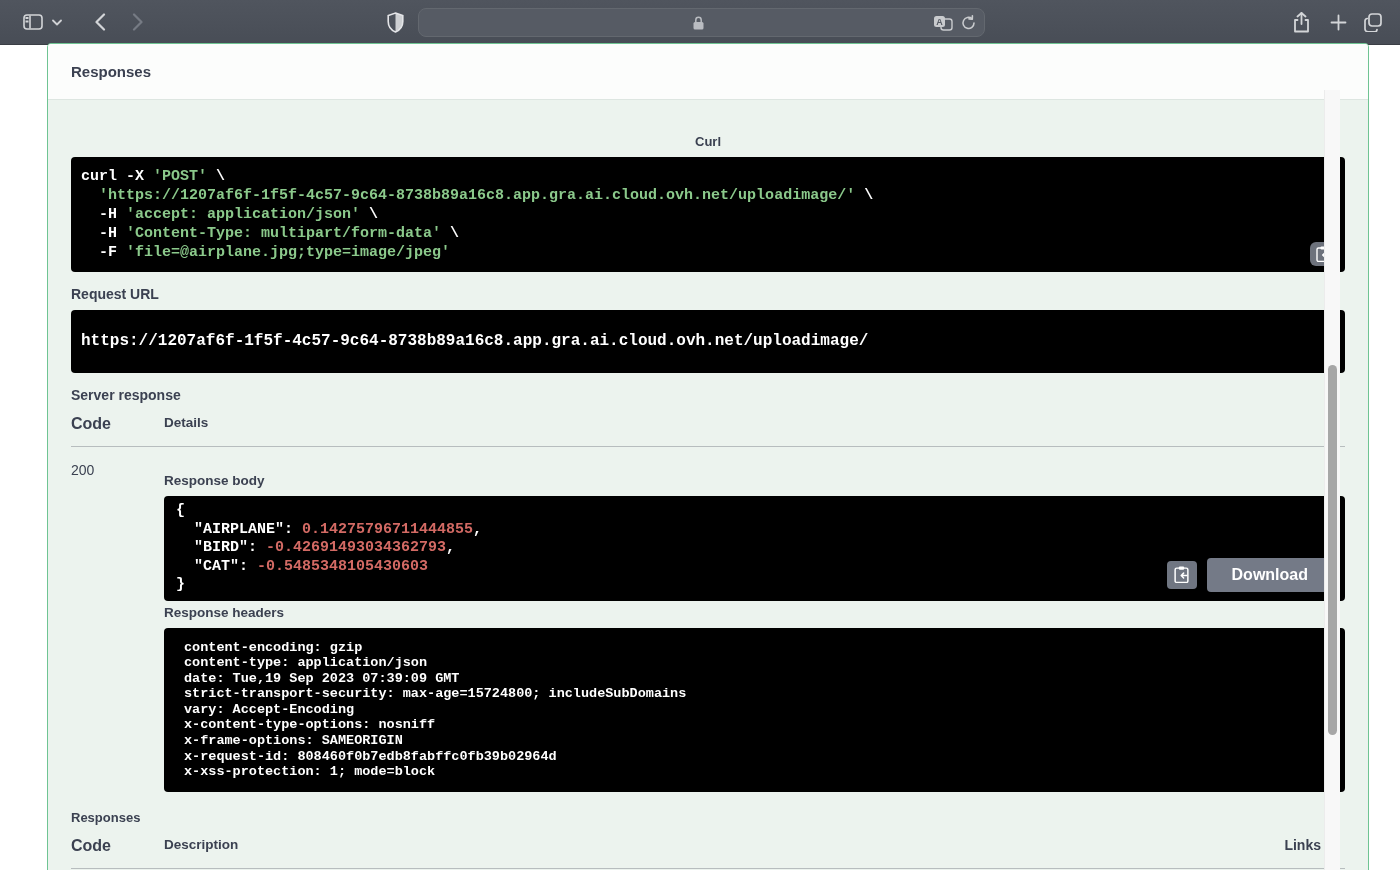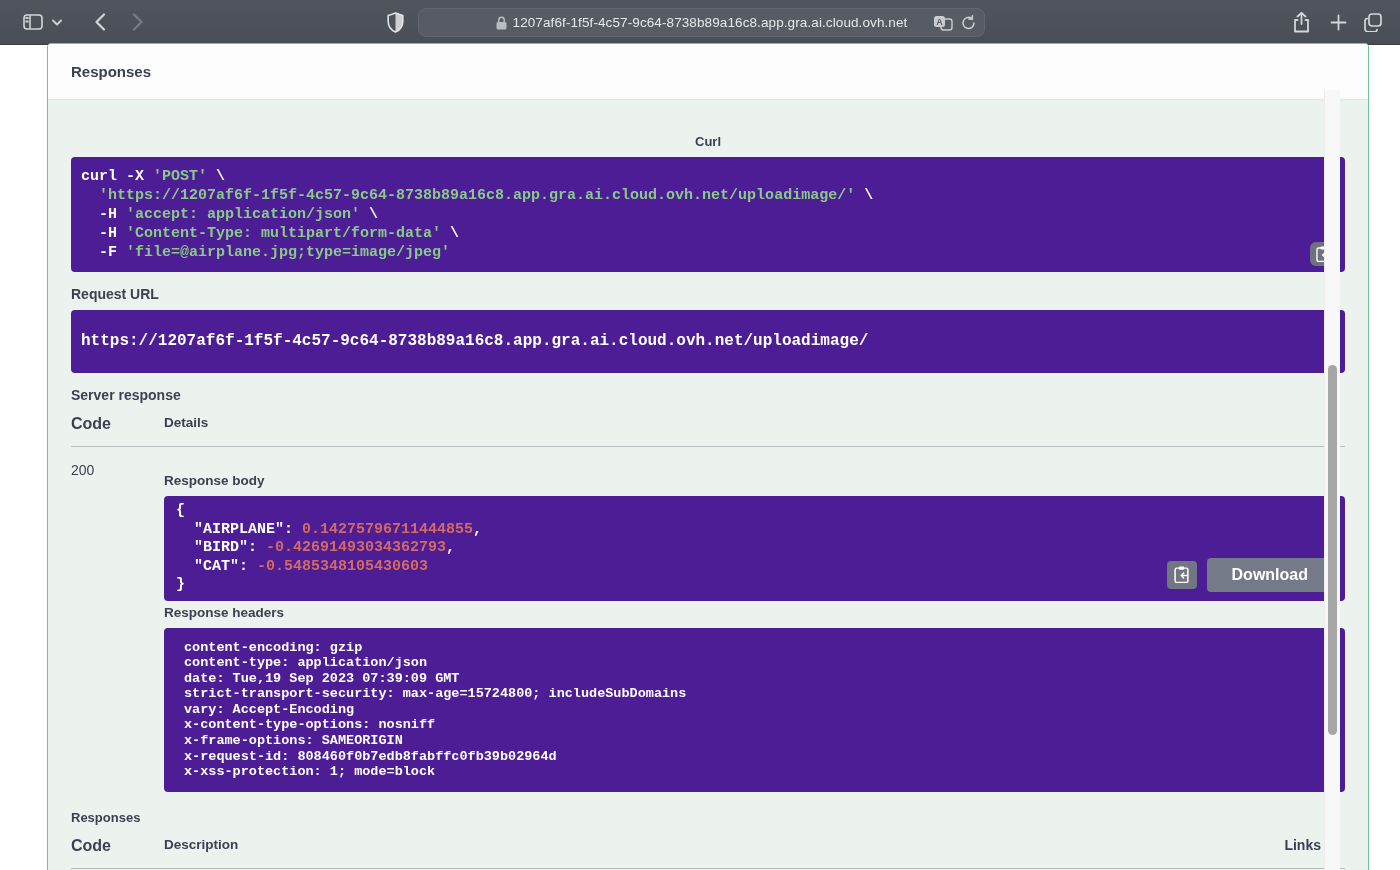--- a/index.html
+++ b/index.html
@@ -36,21 +36,21 @@
                     display:flex; align-items:center; padding-left:23px; }
   .opblock-header .title { font-size:15px; font-weight:bold; color:#3b4151; }
   .opblock-body { padding:0 23px; }
 
   .lbl { font-weight:bold; color:#3b4151; }
   .lbl-curl { padding-top:34px; font-size:13px;text-align:center; }
   .lbl-h4 { margin-top:14px; font-size:14px; }
   .lbl-sub { font-size:13.5px; }
   .lbl-small { margin-top:18px; font-size:13px; }
 
-  .code-dark { background:#4c1d95; border-radius:4px; color:#fff;
+  .code-dark { background:#000000; border-radius:4px; color:#fff;
                font-family:"Liberation Mono", monospace; font-weight:bold; position:relative; }
   .curl-block { margin-top:8px; padding:10px 10px; font-size:15px; }
   .curl-block .code-line { line-height:19px; white-space:pre; }
   .requrl-block { margin-top:8px; padding:25px 10px; font-size:16px; }
   .requrl-block .code-line { line-height:13px; white-space:pre; }
   .body-block { margin-top:8px; padding:6px 12px; font-size:15px; }
   .body-block .code-line { line-height:18.5px; white-space:pre; }
   .hdrs-block { margin-top:8px; padding:12px 20px; font-size:13.5px; }
   .hdrs-block .code-line { line-height:15.6px; white-space:pre; }
 
@@ -132,21 +132,20 @@
     </span>
   </div>
 
   <div class="urlbar">
     <span class="lock">
       <svg width="11" height="14" viewBox="0 0 11 14">
           <rect x="0.5" y="6" width="10" height="7.5" rx="1.5" fill="#b9bcc1"></rect>
           <path d="M2.8 6 V4 a2.7 2.7 0 0 1 5.4 0 V6" fill="none" stroke="#b9bcc1" stroke-width="1.5"></path>
         </svg>
     </span>
-    <span class="url-text">1207af6f-1f5f-4c57-9c64-8738b89a16c8.app.gra.ai.cloud.ovh.net</span>
     <span class="url-right">
       <span>
         <svg width="20" height="16" viewBox="0 0 20 16">
             <rect x="8" y="4" width="11" height="11" rx="2.5" fill="none" stroke="#c9cbce" stroke-width="1.4"></rect>
             <rect x="1" y="1" width="11" height="11" rx="2.5" fill="#c9cbce"></rect>
             <text x="6.5" y="9.8" font-size="9" font-family="Liberation Sans, sans-serif" font-weight="bold" fill="#565b64" text-anchor="middle">A</text>
           </svg>
       </span>
       <span>
         <svg width="15" height="16" viewBox="0 0 15 16">

